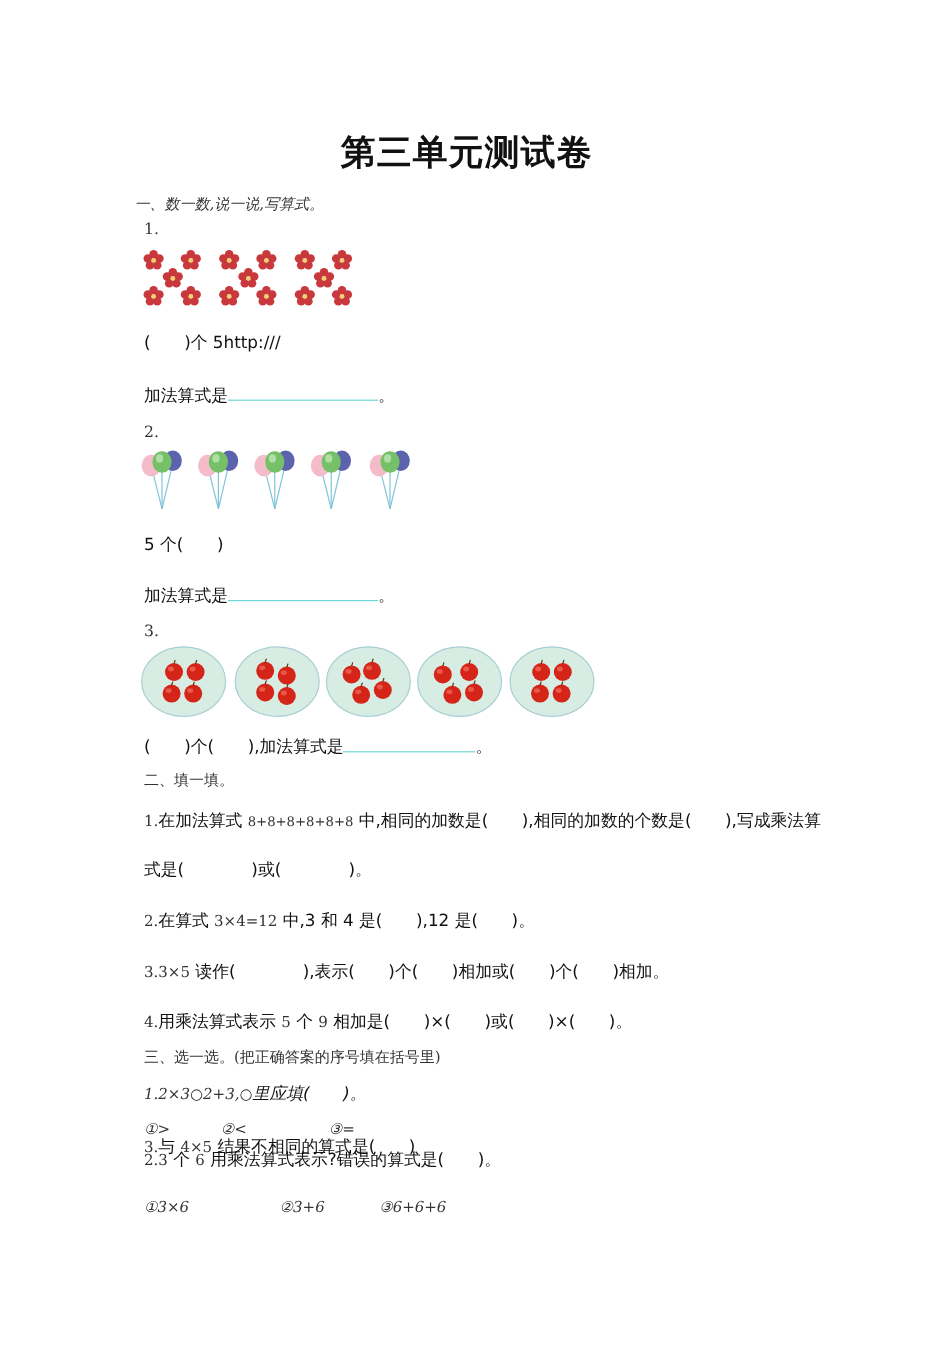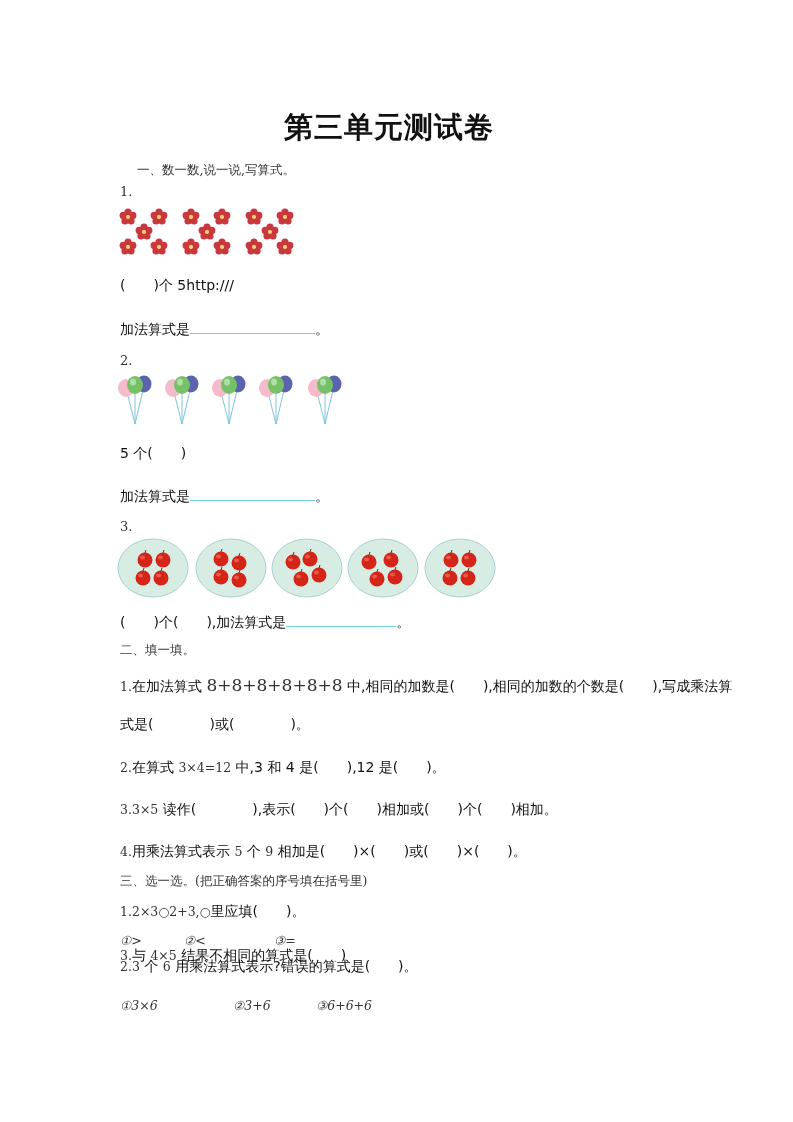--- a/index.html
+++ b/index.html
@@ -14,21 +14,21 @@
   .blank-line { display:inline-block; border-bottom:1.5px solid #6fd6d8; vertical-align:baseline; height:14px; }
   .opt { font-family:"DejaVu Serif", "Liberation Serif", serif; font-size:12.5px; color:#333; font-style:italic; }
   .opt-row span { position:absolute; }
   .pic { position:absolute; }
 </style>
 </head>
 <body>
 
 <div class="abs title">第三单元测试卷</div>
 
-<div class="abs sec" style="left:137px;top:162px;">一、数一数,说一说,写算式。</div>
+<div class="abs sec" style="left:112px;top:162px;font-style:italic;">一、数一数,说一说,写算式。</div>
 <div class="abs num" style="left:120px;top:184px;">1.</div>
 
 <svg class="pic" style="left:117px;top:206px;" width="185" height="52" viewBox="0 0 185 52">
   <defs>
     <g id="flw">
       <g fill="#c8383c">
         <circle cx="0" cy="-5" r="3.6"></circle>
           <circle cx="4.8" cy="-1.6" r="3.6"></circle>
           <circle cx="3" cy="4" r="3.6"></circle>
         <circle cx="-3" cy="4" r="3.6"></circle>
@@ -140,21 +140,21 @@
 </svg>
 
 <div class="abs q" style="left:120px;top:612px;">
   <span>(　　)个(　　),加法算式是</span><span class="blank-line" style="width:110px;"></span><span>。</span>
 </div>
 
 <div class="abs sec" style="left:120px;top:642px;">二、填一填。</div>
 
 <div class="abs q" style="left:120px;top:675px;">
   <span class="ser">1.</span><span>在加法算式</span>
-  <span class="ser" style="font-size:17px;">8+8+8+8+8+8</span>
+  <span class="ser" style="font-size:11px;">8+8+8+8+8+8</span>
   <span>中,相同的加数是(　　),相同的加数的个数是(　　),写成乘法算</span>
 </div>
 <div class="abs q" style="left:120px;top:716px;">式是(　　　　)或(　　　　)。</div>
 
 <div class="abs q" style="left:120px;top:759px;">
   <span class="ser">2.</span><span>在算式</span>
   <span class="ser">3×4=12</span>
   <span>中,3 和 4 是(　　),12 是(　　)。</span>
 </div>
 
@@ -166,21 +166,21 @@
 <div class="abs q" style="left:120px;top:843px;">
   <span class="ser">4.</span><span>用乘法算式表示</span>
   <span class="ser">5</span>
   <span>个</span>
   <span class="ser">9</span>
   <span>相加是(　　)×(　　)或(　　)×(　　)。</span>
 </div>
 
 <div class="abs sec" style="left:120px;top:873px;">三、选一选。(把正确答案的序号填在括号里)</div>
 
-<div class="abs q" style="left:120px;top:903px;">
+<div class="abs q" style="left:120px;top:903px;font-style:italic;">
   <span class="ser">1.</span><span class="ser">2×3○2+3,○</span><span>里应填(　　)。</span>
 </div>
 <div class="abs opt-row" style="left:120px;top:933px;width:300px;height:16px;">
   <span class="opt" style="left:0;">①&gt;</span>
   <span class="opt" style="left:64px;">②&lt;</span>
   <span class="opt" style="left:154px;">③=</span>
 </div>
 
 <div class="abs q" style="left:120px;top:958px;">
   <span class="ser">2.</span><span class="ser">3</span>

